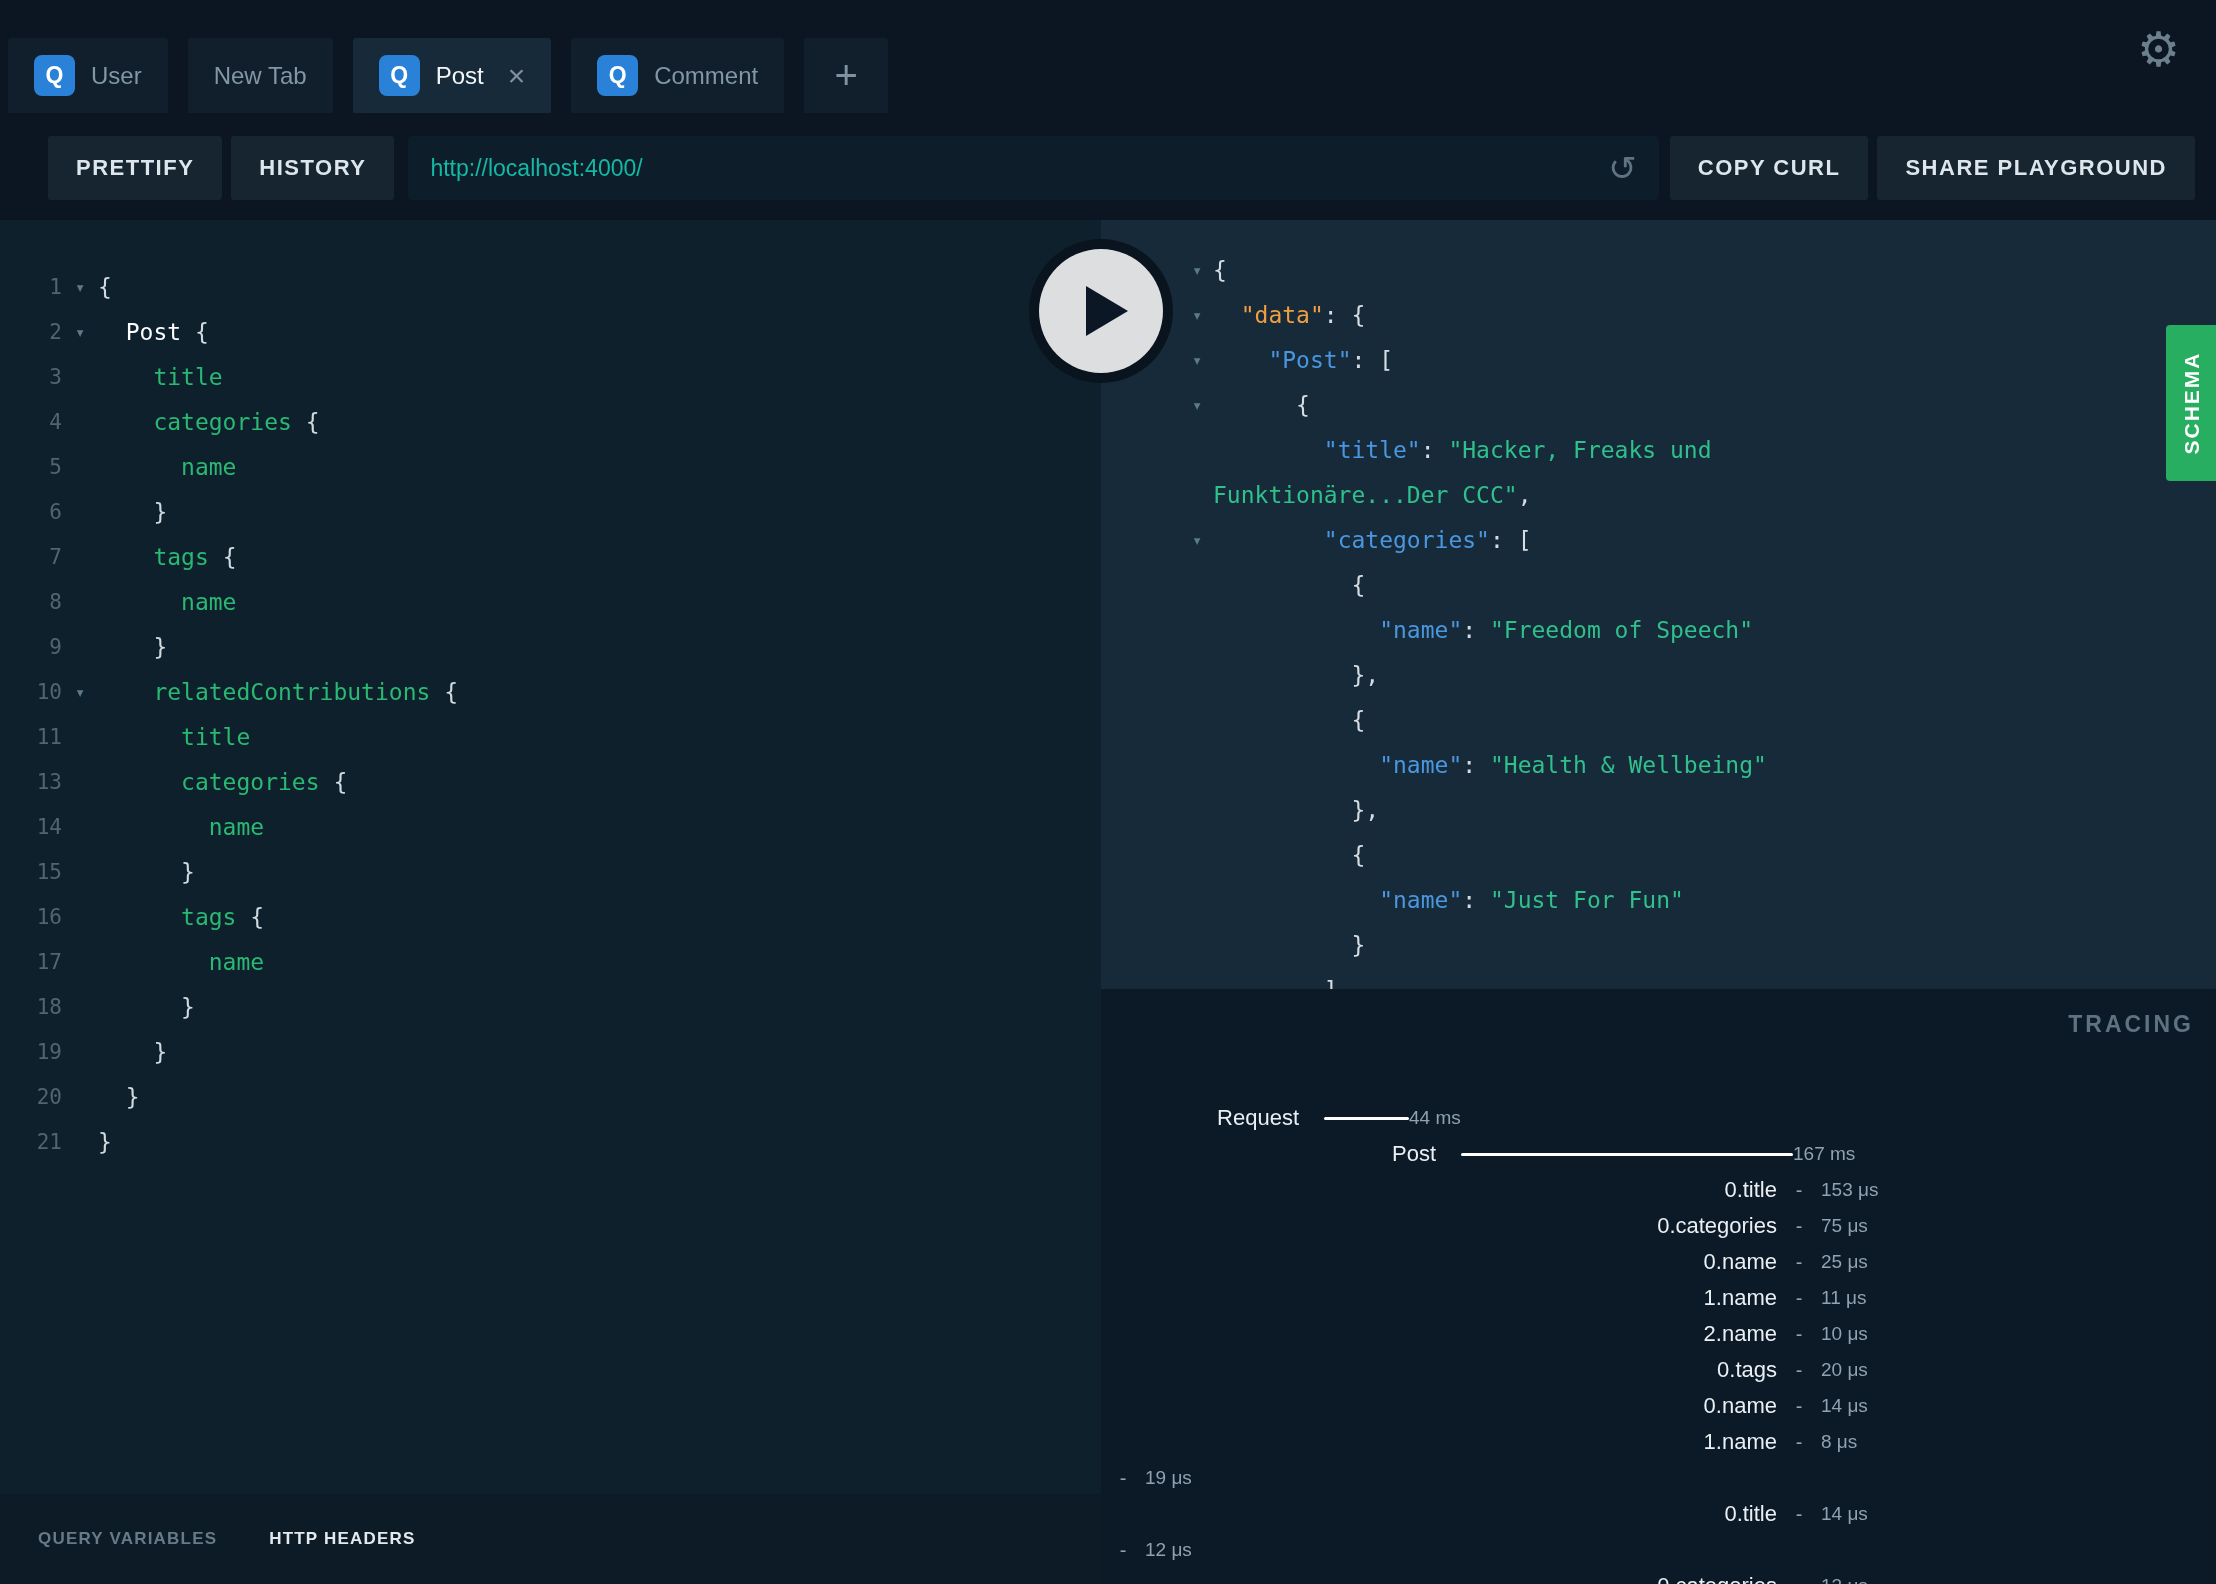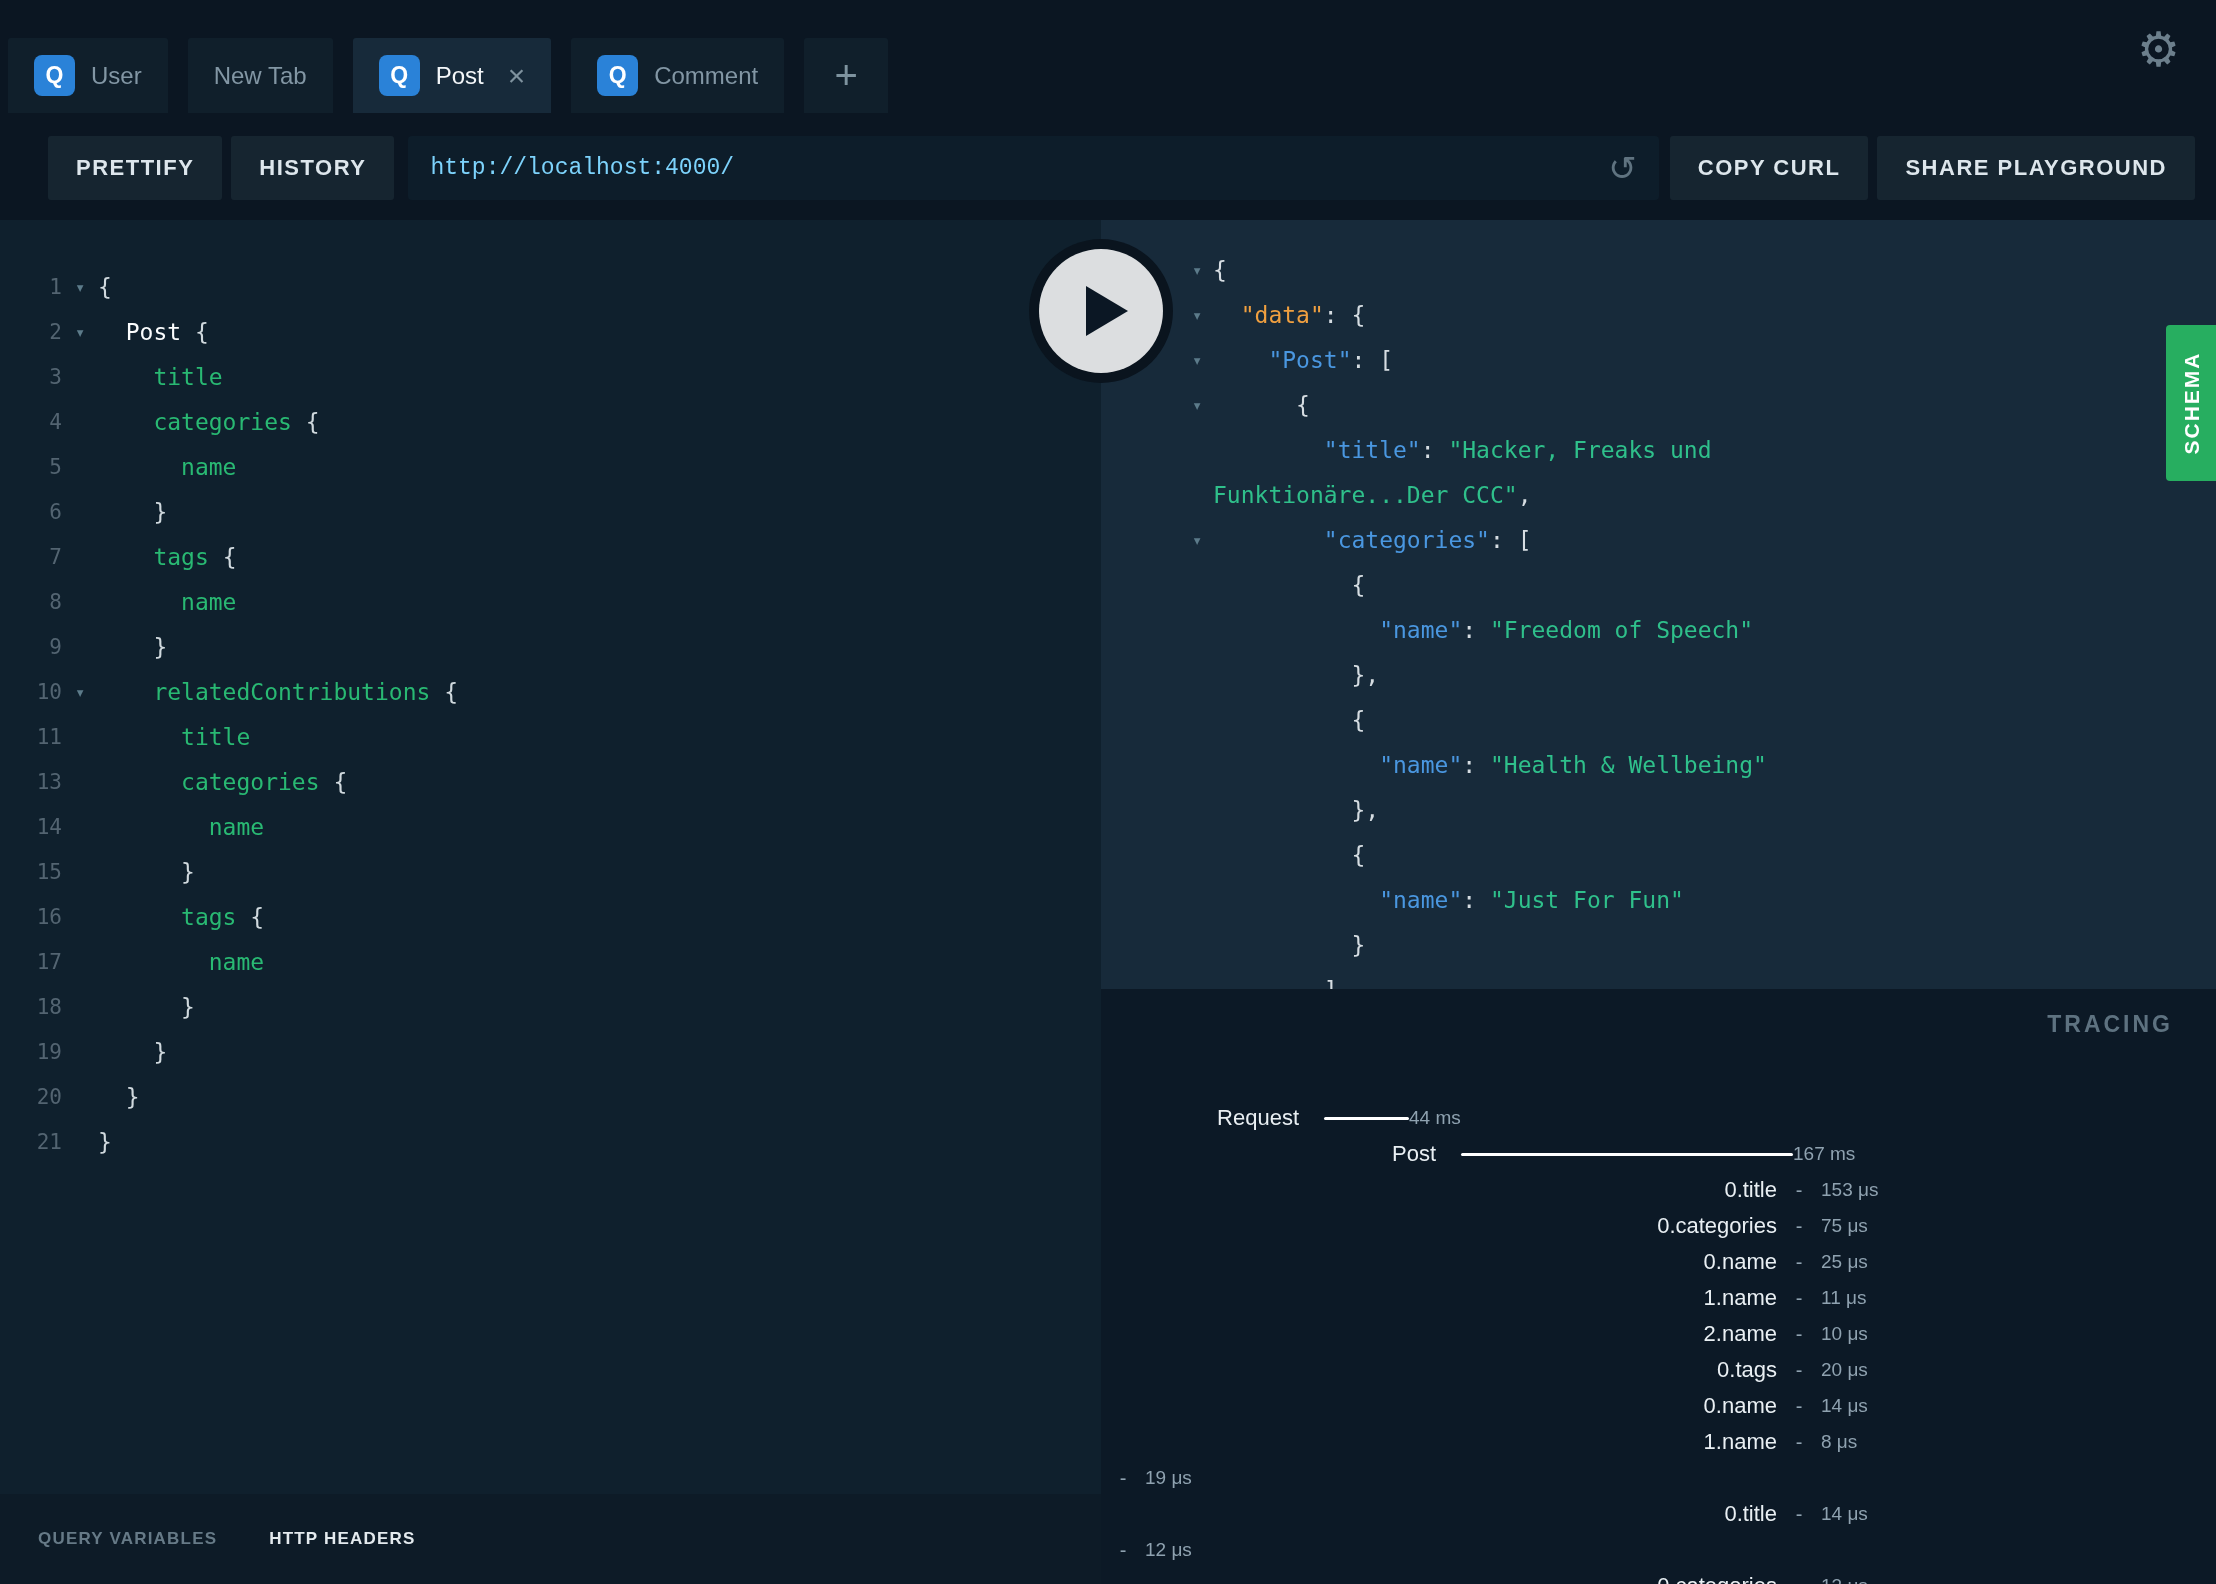--- a/index.html
+++ b/index.html
@@ -34,22 +34,22 @@
     height:64px; background:#162530; border:none; border-radius:3px; color:#dde6ec;
     font-family:"Liberation Sans", sans-serif; font-size:22px; font-weight:600;
     letter-spacing:1.5px; padding:0 28px; margin-right:9px; cursor:pointer; flex:none;
   }
   .tbtn:last-child { margin-right:0; }
   .urlbar {
     flex:1; height:64px; background:#0d1d2a; border-radius:4px; display:flex;
     align-items:center; padding:0 22px; margin:0 11px 0 5px; min-width:0;
   }
   .url-input {
-    background:transparent; border:none; outline:none; color:#7dd3fc; font-size:23px;
-    font-family:Liberation Mono, monospace; flex:1; padding:0; min-width:0;
+    background:transparent; border:none; outline:none; color:#14b8a6; font-size:23px;
+    font-family:Liberation Sans, sans-serif; flex:1; padding:0; min-width:0;
   }
   .reload { margin-left:14px; color:#5f7380; font-size:34px; cursor:pointer; line-height:1; }
 
   
   .main { position:absolute; top:220px; left:0; width:2216px; height:1364px; display:flex; }
 
   .editor-pane { width:1101px; background:#0f202d; position:relative; flex:none; }
   .code-area { padding-top:45px; font-family:"DejaVu Sans Mono", monospace; font-size:23px; }
   .code-line { display:flex; height:45px; line-height:45px; }
   .ln { width:62px; text-align:right; color:#536471; font-size:21px; flex:none; }
@@ -75,21 +75,21 @@
   .res-line { position:relative; height:45px; line-height:45px; white-space:pre; }
   .res-fold { position:absolute; left:-28px; width:24px; text-align:center; color:#5c7b8a; font-size:17px; cursor:pointer; }
   .tok-ko { color:#f0a040; }
   .tok-kb { color:#4a97e0; }
   .tok-s  { color:#2fc08b; }
   .tok-pr { color:#d6dde2; }
 
   
   .tracing { flex:1; background:#0c1926; position:relative; overflow:hidden; }
   .tracing-title {
-    position:absolute; top:22px; right:43px; color:#5e7280; font-weight:bold;
+    position:absolute; top:22px; right:22px; color:#5e7280; font-weight:bold;
     font-size:23px; letter-spacing:3px;
   }
   .trace-rows { position:absolute; top:111px; left:0; width:100%; }
   .trow { height:36px; display:flex; align-items:center; color:#e9eff3; font-size:22px; }
   .t-label { text-align:right; flex:none; white-space:nowrap; }
   .w1 { width:198px; } .w2 { width:335px; } .w3 { width:676px; }
   .t-bar { height:3px; background:#ffffff; flex:none; margin-left:25px; border-radius:2px; }
   .t-dash { width:44px; text-align:center; color:#8fa2b0; flex:none; font-size:20px; }
   .t-val { color:#8fa2b0; font-size:19px; flex:none; }
   .t-bar + .t-val { }

